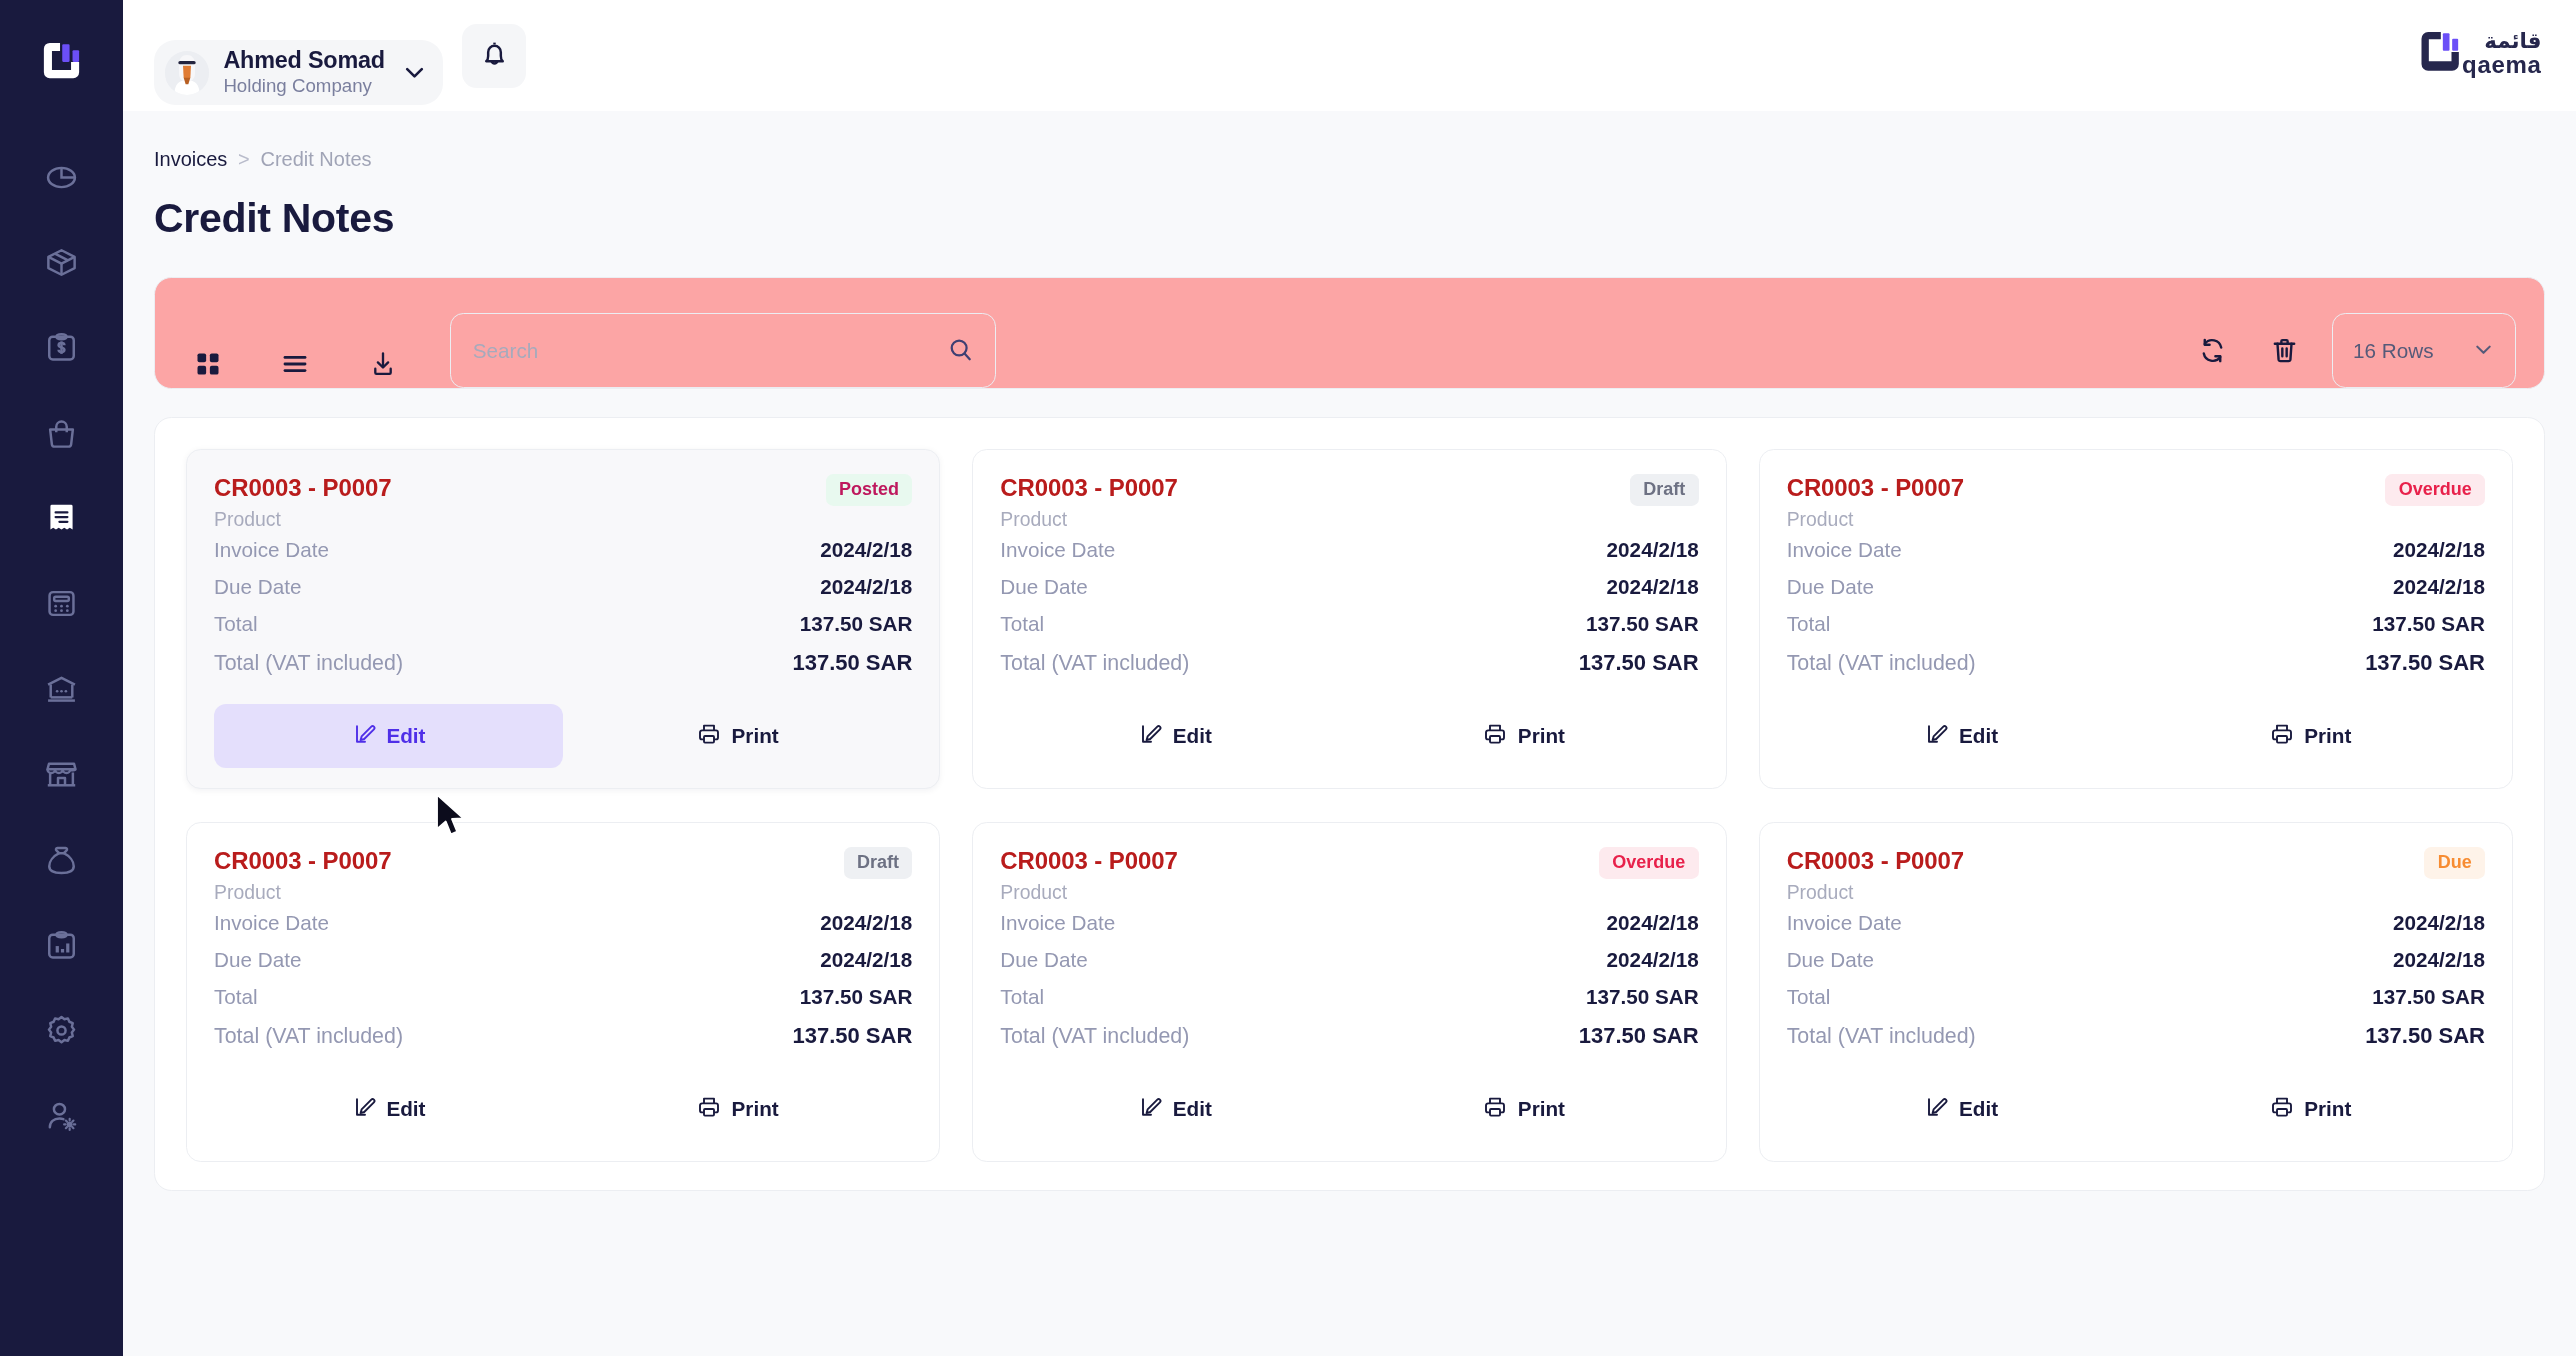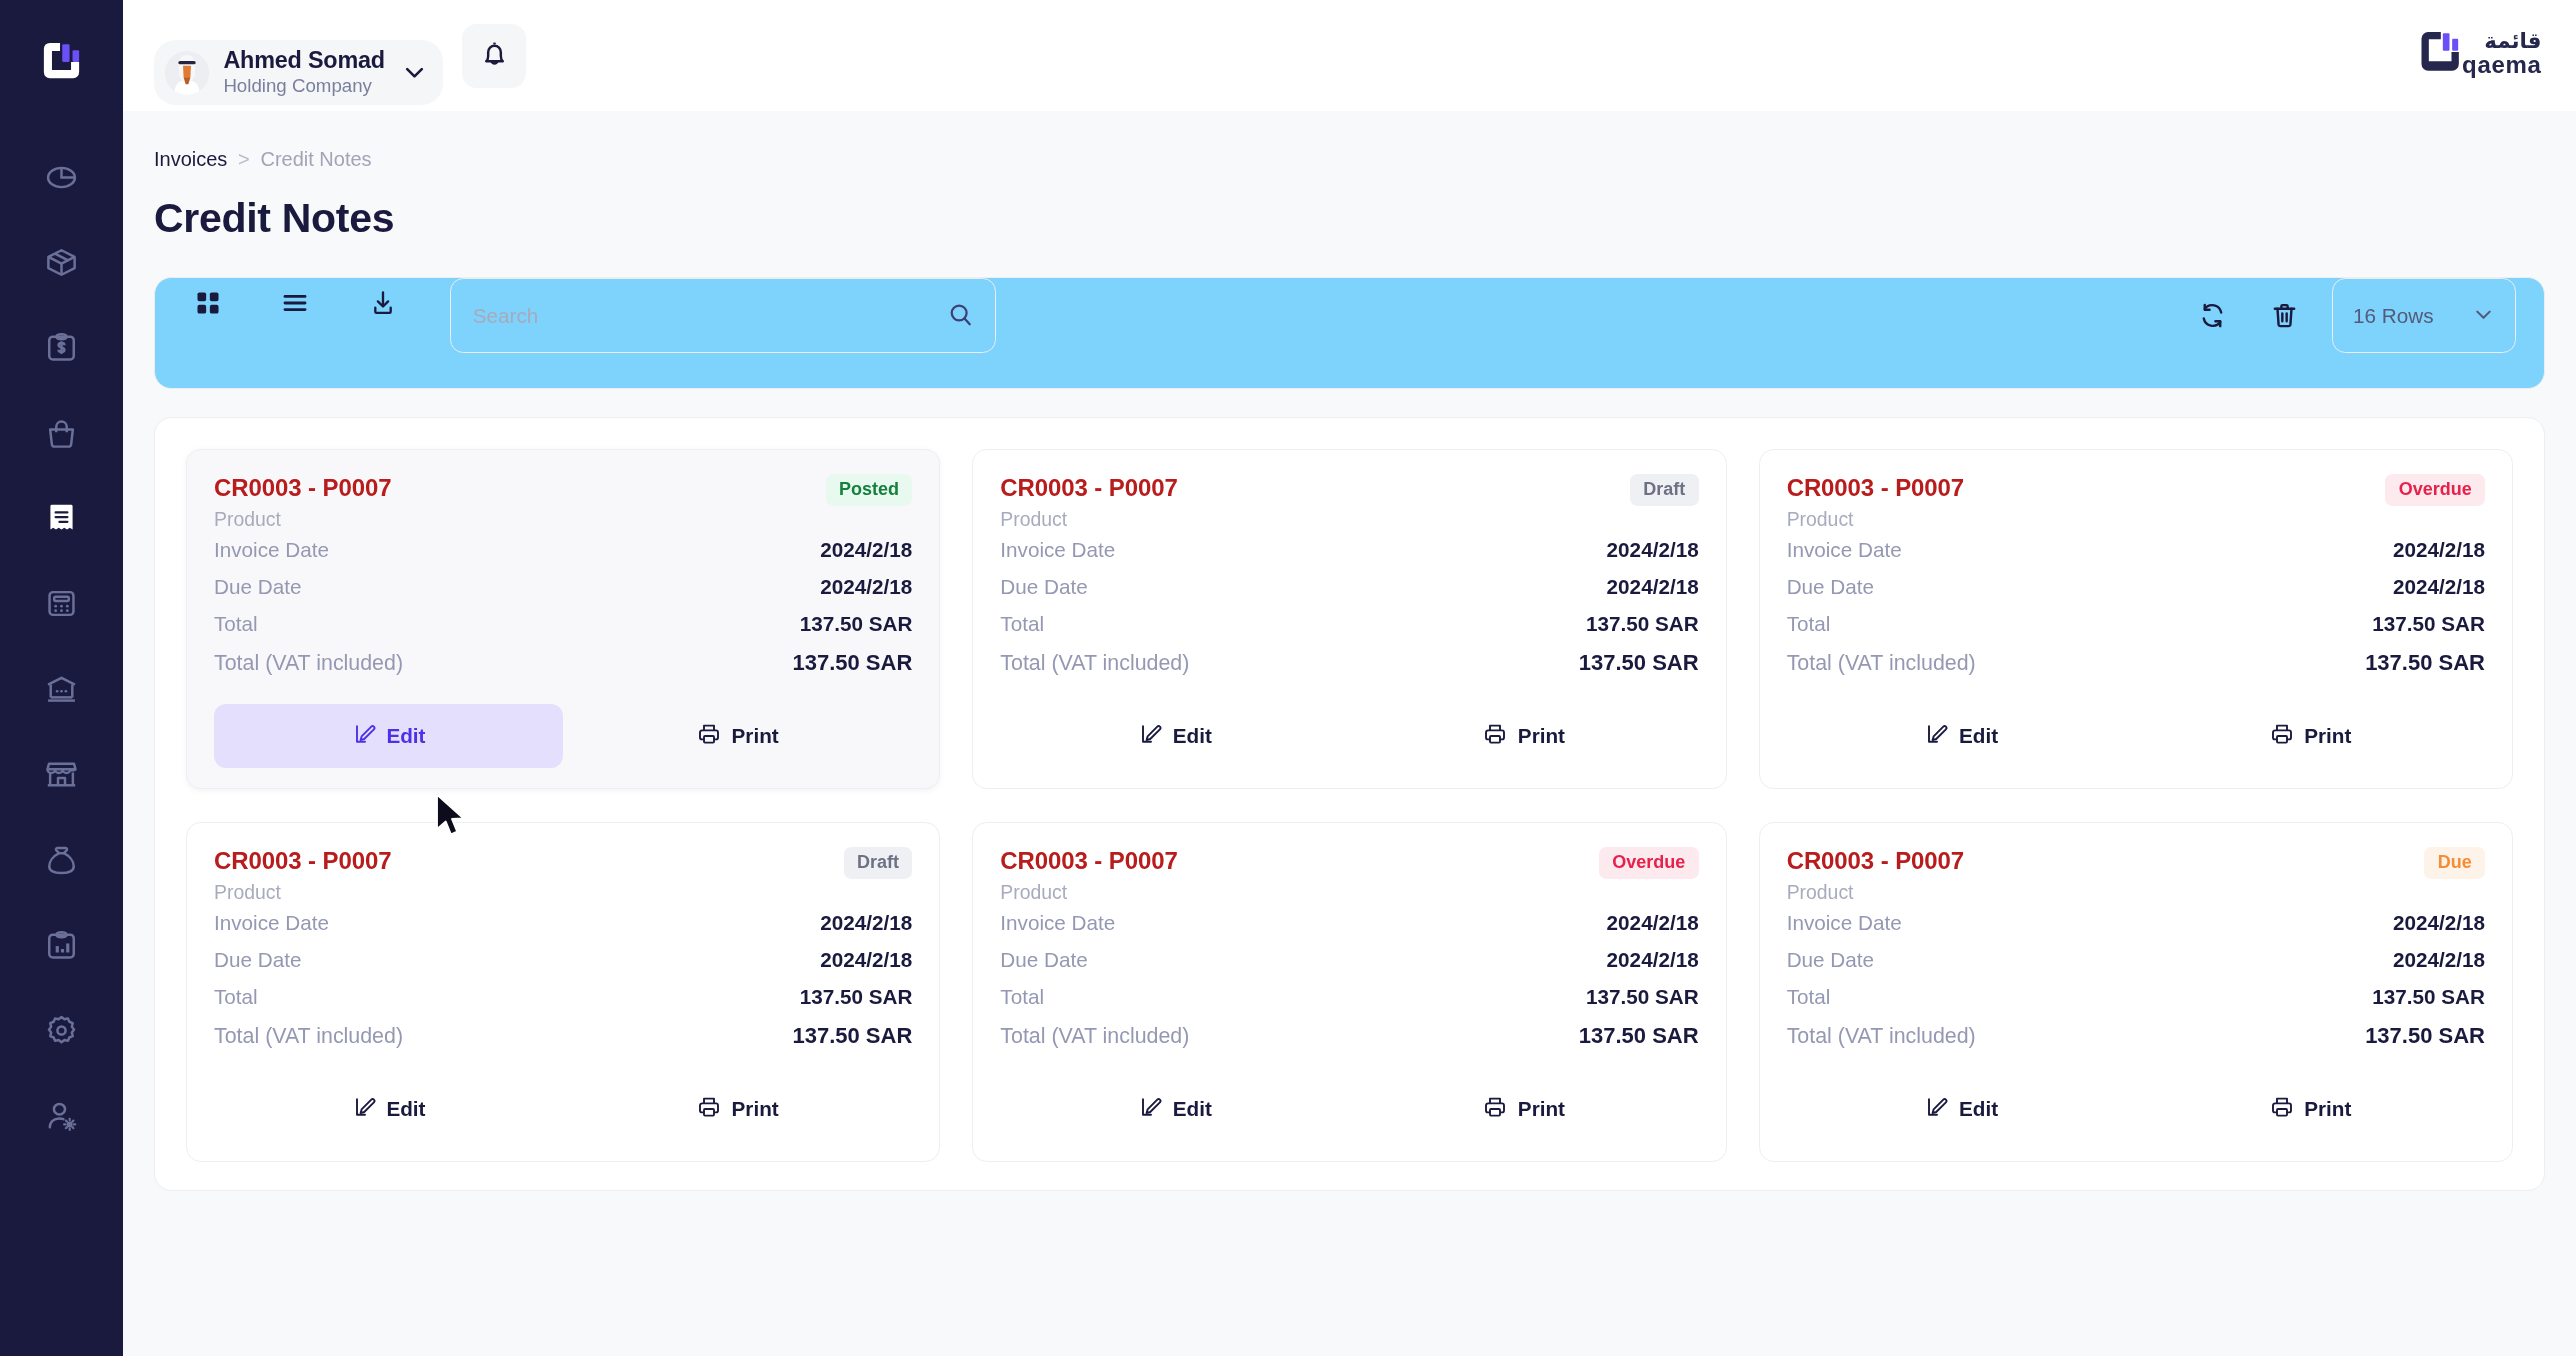--- a/index.html
+++ b/index.html
@@ -61,22 +61,22 @@
   .breadcrumb { display: flex; align-items: center; gap: 10.7px; padding-top: 37px; font-size: 20px; }
   .bc-root { color: #191a3e; cursor: pointer; }
   .bc-sep { color: #b9bccb; font-size: 20px; }
   .bc-cur { color: #a0a4b6; }
 
   .page-title { font-size: 41px; font-weight: bold; color: #191a3e; margin-top: 24px; letter-spacing: -0.3px; }
 
   
   .toolbar {
     margin-top: 35px; height: 112px;
-    background: #7dd3fc; border: 0.7px solid #eceef2; border-radius: 17.4px;
-    display: flex; align-items: flex-start; padding: 0 28px; gap: 12px;
+    background: #fca5a5; border: 0.7px solid #eceef2; border-radius: 17.4px;
+    display: flex; align-items: flex-end; padding: 0 28px; gap: 12px;
   }
   .tb-icon { width: 49px; height: 49px; display: flex; align-items: center; justify-content: center; cursor: pointer; }
   .tb-gap { width: 14.7px; }
   .search-wrap {
     margin-left: 31px; position: relative;
     width: 546px; height: 75px;
     border: 0.7px solid #ecedf2; border-radius: 13.3px;
     display: flex; align-items: center; padding: 0 21.4px;
   }
   .search-wrap input {
@@ -115,21 +115,21 @@
     height: 340px;
   }
   .card.hovered { background: #f8f8fa; box-shadow: 0 1.3px 6.7px rgba(25,26,62,0.05); }
   .card-head { display: flex; align-items: flex-start; justify-content: space-between; }
   .card-id { font-size: 24px; font-weight: bold; color: #b91c1c; letter-spacing: -0.1px; }
   .card-sub { font-size: 19.4px; color: #a8abbd; margin-top: 6px; }
   .badge {
     font-size: 18px; font-weight: bold; border-radius: 7.3px;
     padding: 5.3px 13.3px; white-space: nowrap;
   }
-  .badge.posted  { background: #e8f9ef; color: #15803d; }
+  .badge.posted  { background: #e8f9ef; color: #be185d; }
   .badge.draft   { background: #eef0f3; color: #6d7183; }
   .badge.overdue { background: #fdeaee; color: #e8214b; }
   .badge.due     { background: #fef3e9; color: #f78c32; }
 
   .rows { display: flex; flex-direction: column; gap: 0; }
   .row { display: flex; justify-content: space-between; align-items: baseline; padding: 6.7px 0; }
   .row-label { font-size: 20.7px; color: #9498b2; }
   .row-val { font-size: 20.7px; font-weight: bold; color: #191a3e; }
   .row.emph .row-label { font-size: 21.4px; text-align: center; }
   .row.emph .row-val { font-size: 22px; }

